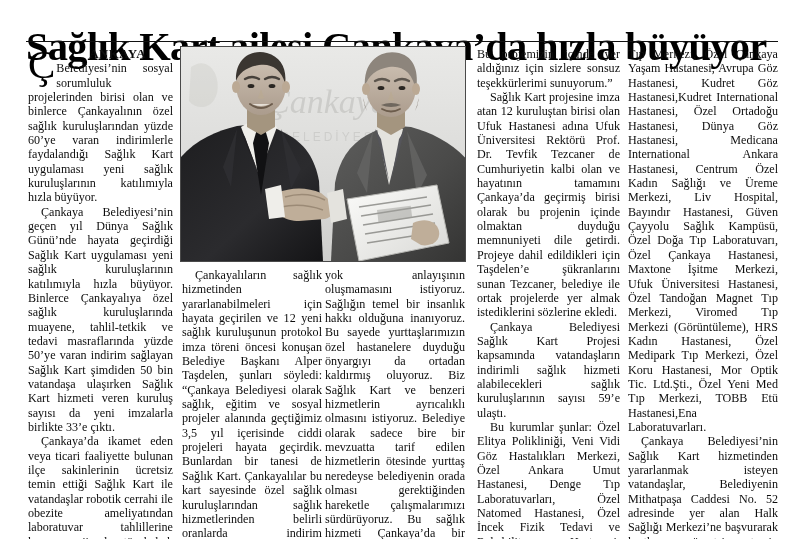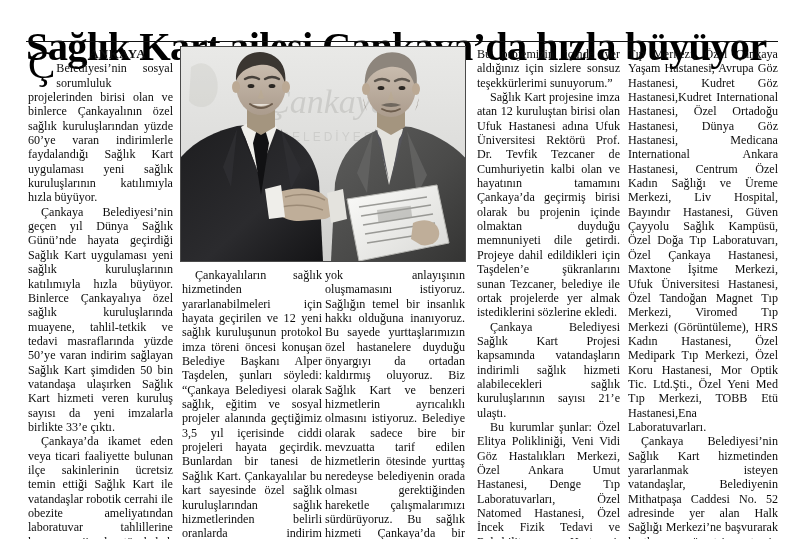--- a/index.html
+++ b/index.html
@@ -260,21 +260,21 @@
     <p>Çankayalıların sağlık hizmetinden yararlanabilmeleri için hayata geçirilen ve 12 yeni sağlık kuruluşunun protokol imza töreni öncesi konuşan Belediye Başkanı Alper Taşdelen, şunları söyledi: “Çankaya Belediyesi olarak sağlık, eğitim ve sosyal projeler alanında geçtiğimiz 3,5 yıl içerisinde ciddi projeleri hayata geçirdik. Bunlardan bir tanesi de Sağlık Kart. Çankayalılar bu kart sayesinde özel sağlık kuruluşlarından sağlık hizmetlerinden belirli oranlarda indirim sağlıyorlar. Biz paran varsa sağlık var, paran yoksa sağlık hizmeti</p>
   </div>
 
   <div class="col" id="col3">
     <p class="noindent">yok anlayışının oluşmamasını istiyoruz. Sağlığın temel bir insanlık hakkı olduğuna inanıyoruz. Bu sayede yurttaşlarımızın özel hastanelere duyduğu önyargıyı da ortadan kaldırmış oluyoruz. Biz Sağlık Kart ve benzeri hizmetlerin ayrıcalıklı olmasını istiyoruz. Belediye olarak sadece bire bir mevzuatta tarif edilen hizmetlerin ötesinde yurttaş neredeyse belediyenin orada olması gerektiğinden hareketle çalışmalarımızı sürdürüyoruz. Bu sağlık hizmeti Çankaya’da bir ayrıcalık olarak kendini gösterdi. Rakam da hızla artıyor.</p>
   </div>
 
   <div class="col" id="col4">
     <p class="noindent">Bu projemizin içinde yer aldığınız için sizlere sonsuz teşekkürlerimi sunuyorum.”</p>
     <p>Sağlık Kart projesine imza atan 12 kuruluştan birisi olan Ufuk Hastanesi adına Ufuk Üniversitesi Rektörü Prof. Dr. Tevfik Tezcaner de Cumhuriyetin kalbi olan ve hayatının tamamını Çankaya’da geçirmiş birisi olarak bu projenin içinde olmaktan duyduğu memnuniyeti dile getirdi. Projeye dahil edildikleri için Taşdelen’e şükranlarını sunan Tezcaner, belediye ile ortak projelerde yer almak istediklerini sözlerine ekledi.</p>
-    <p>Çankaya Belediyesi Sağlık Kart Projesi kapsamında vatandaşların indirimli sağlık hizmeti alabilecekleri sağlık kuruluşlarının sayısı 21’e ulaştı.</p>
+    <p>Çankaya Belediyesi Sağlık Kart Projesi kapsamında vatandaşların indirimli sağlık hizmeti alabilecekleri sağlık kuruluşlarının sayısı 59’e ulaştı.</p>
     <p>Bu kurumlar şunlar: Özel Elitya Polikliniği, Veni Vidi Göz Hastalıkları Merkezi, Özel Ankara Umut Hastanesi, Denge Tıp Laboratuvarları, Özel Natomed Hastanesi, Özel İncek Fizik Tedavi ve Rehabilitasyon Hastanesi, Özel Ankara Cerrahi Tıp Merkezi, Özel Doğal Hayat Polikliniği, Özel Özkaya</p>
   </div>
 
   <div class="col" id="col5">
     <p class="noindent">Tıp Merkezi, Özel Çankaya Yaşam Hastanesi, Avrupa Göz Hastanesi, Kudret Göz Hastanesi,Kudret International Hastanesi, Özel Ortadoğu Hastanesi, Dünya Göz Hastanesi, Medicana International Ankara Hastanesi, Centrum Özel Kadın Sağlığı ve Üreme Merkezi, Liv Hospital, Bayındır Hastanesi, Güven Çayyolu Sağlık Kampüsü, Özel Doğa Tıp Laboratuvarı, Özel Çankaya Hastanesi, Maxtone İşitme Merkezi, Ufuk Üniversitesi Hastanesi, Özel Tandoğan Magnet Tıp Merkezi, Viromed Tıp Merkezi (Görüntüleme), HRS Kadın Hastanesi, Özel Medipark Tıp Merkezi, Özel Koru Hastanesi, Mor Optik Tic. Ltd.Şti., Özel Yeni Med Tıp Merkezi, TOBB Etü Hastanesi,Ena Laboratuvarları.</p>
     <p>Çankaya Belediyesi’nin Sağlık Kart hizmetinden yararlanmak isteyen vatandaşlar, Belediyenin Mithatpaşa Caddesi No. 52 adresinde yer alan Halk Sağlığı Merkezi’ne başvurarak kartlarını ücretsiz temin edebilecekler.</p>
 
   </div>
 
 </div>

